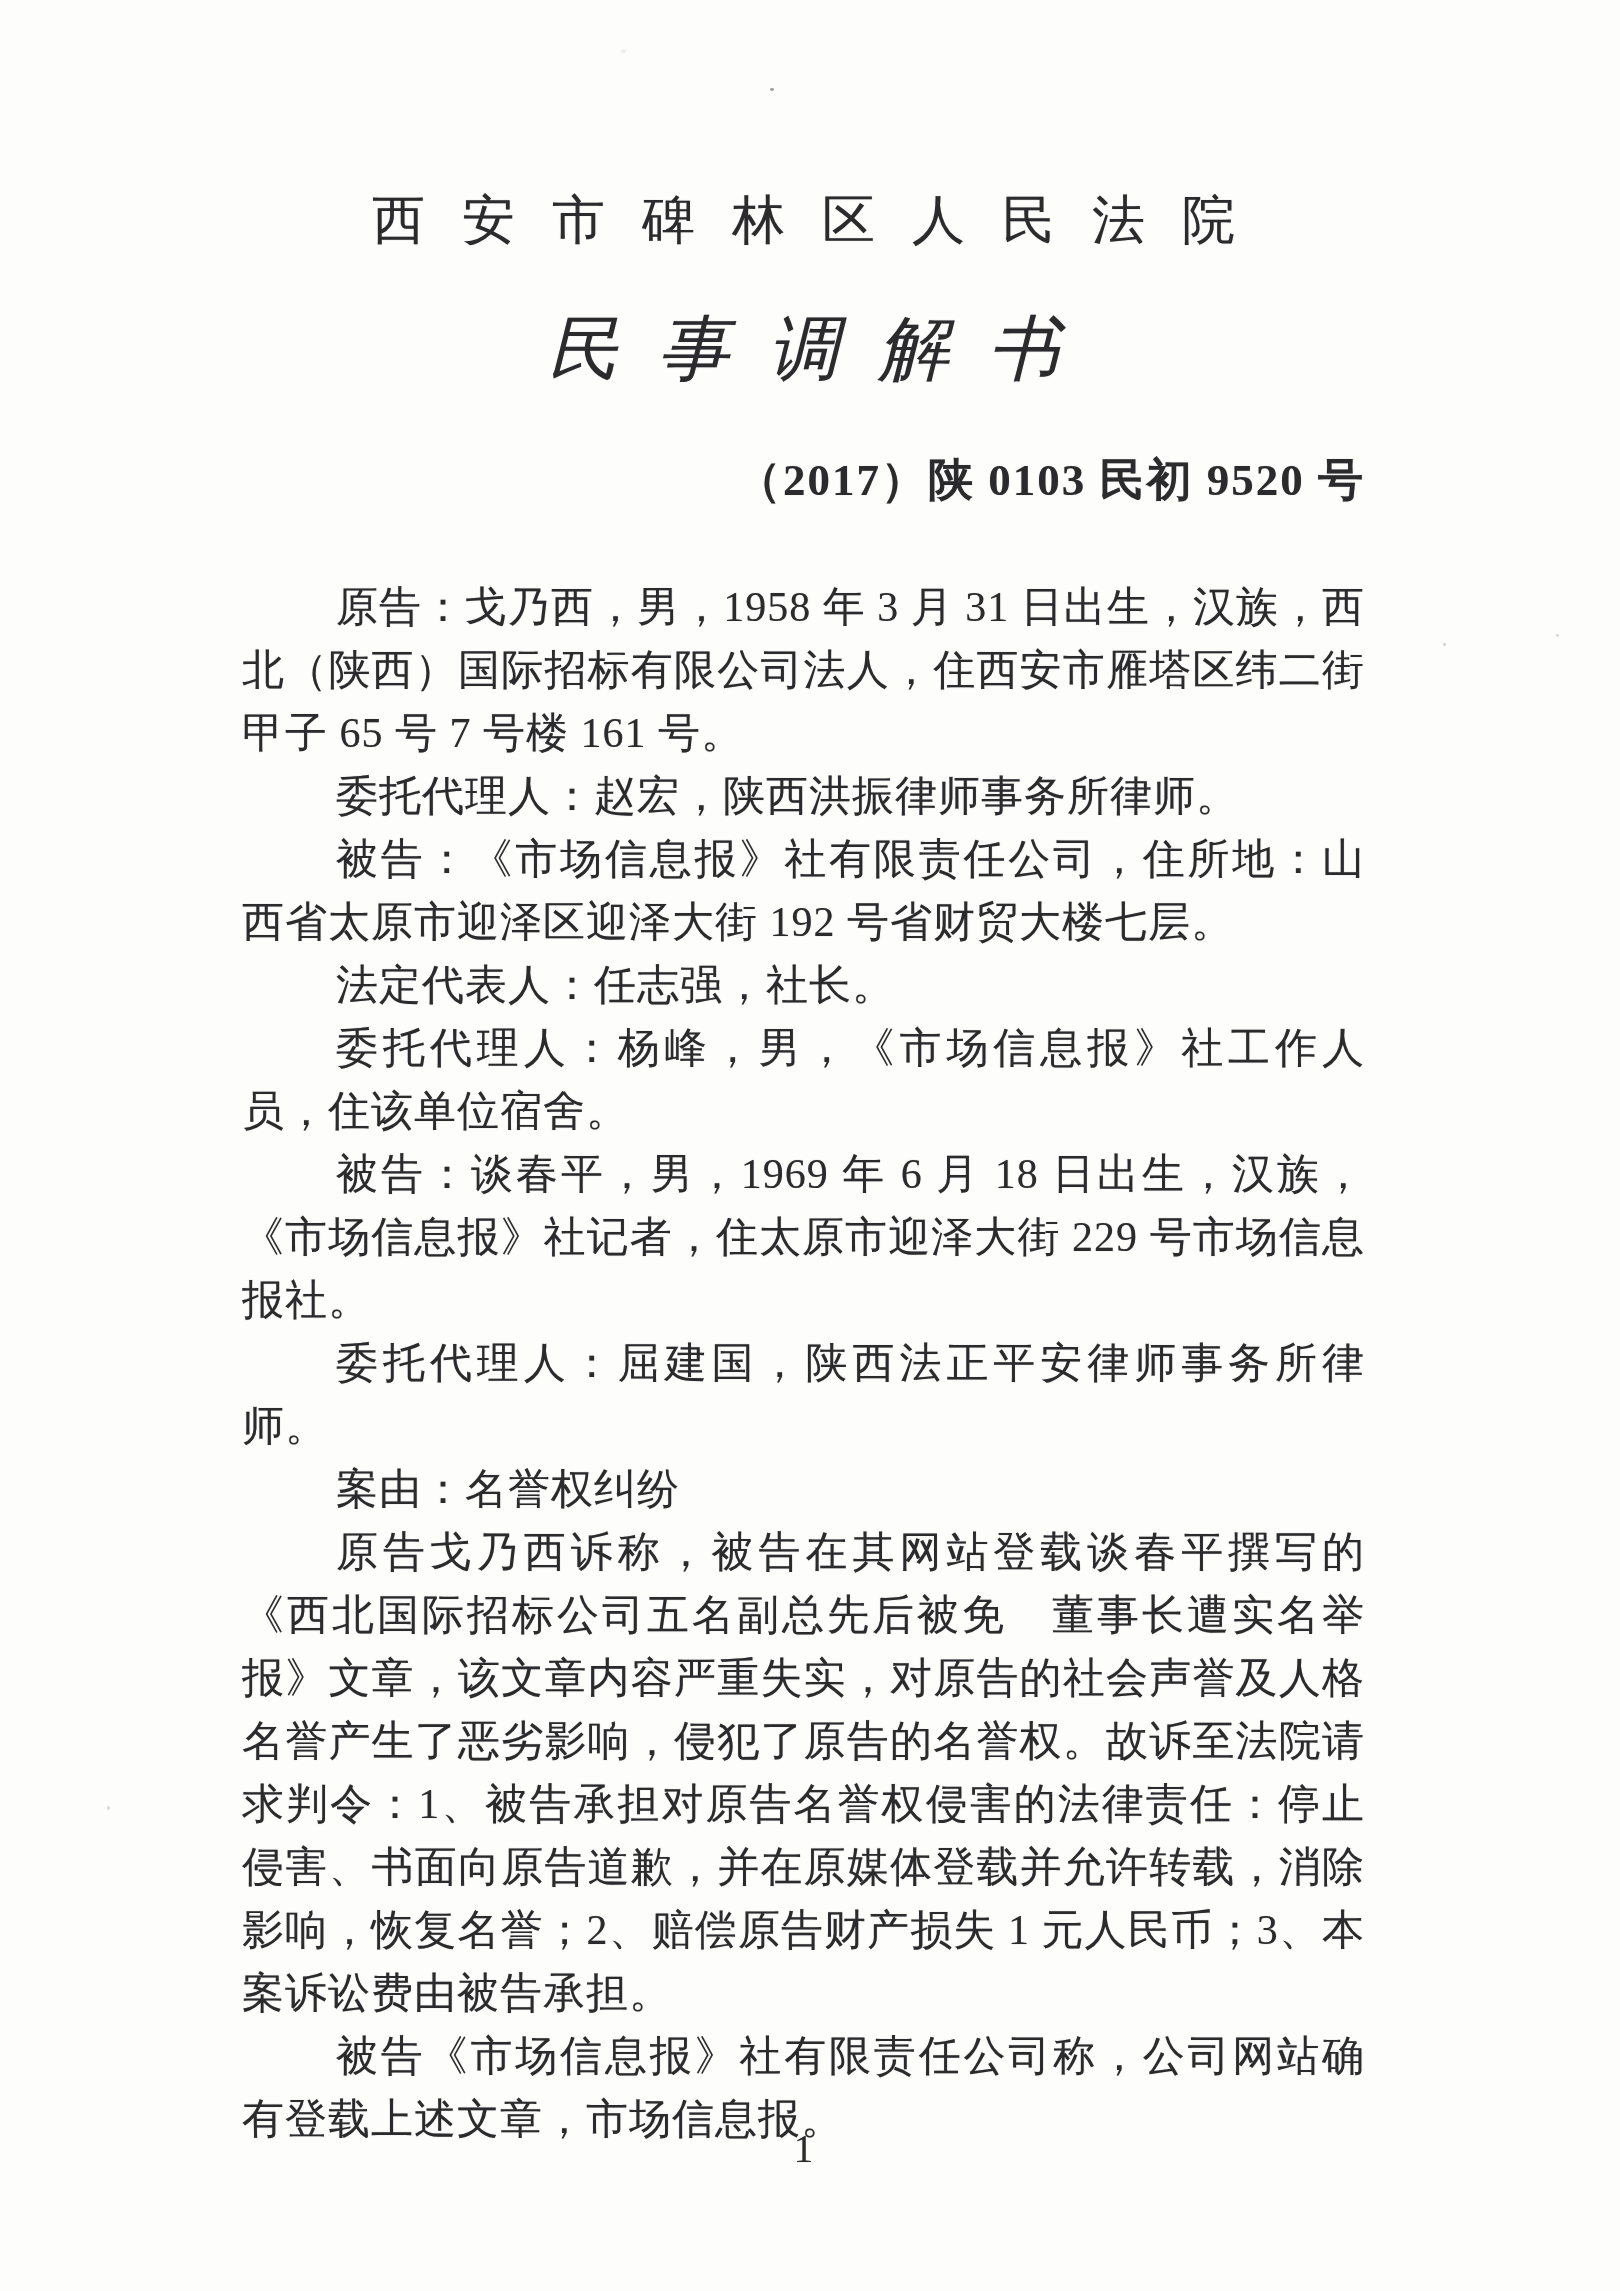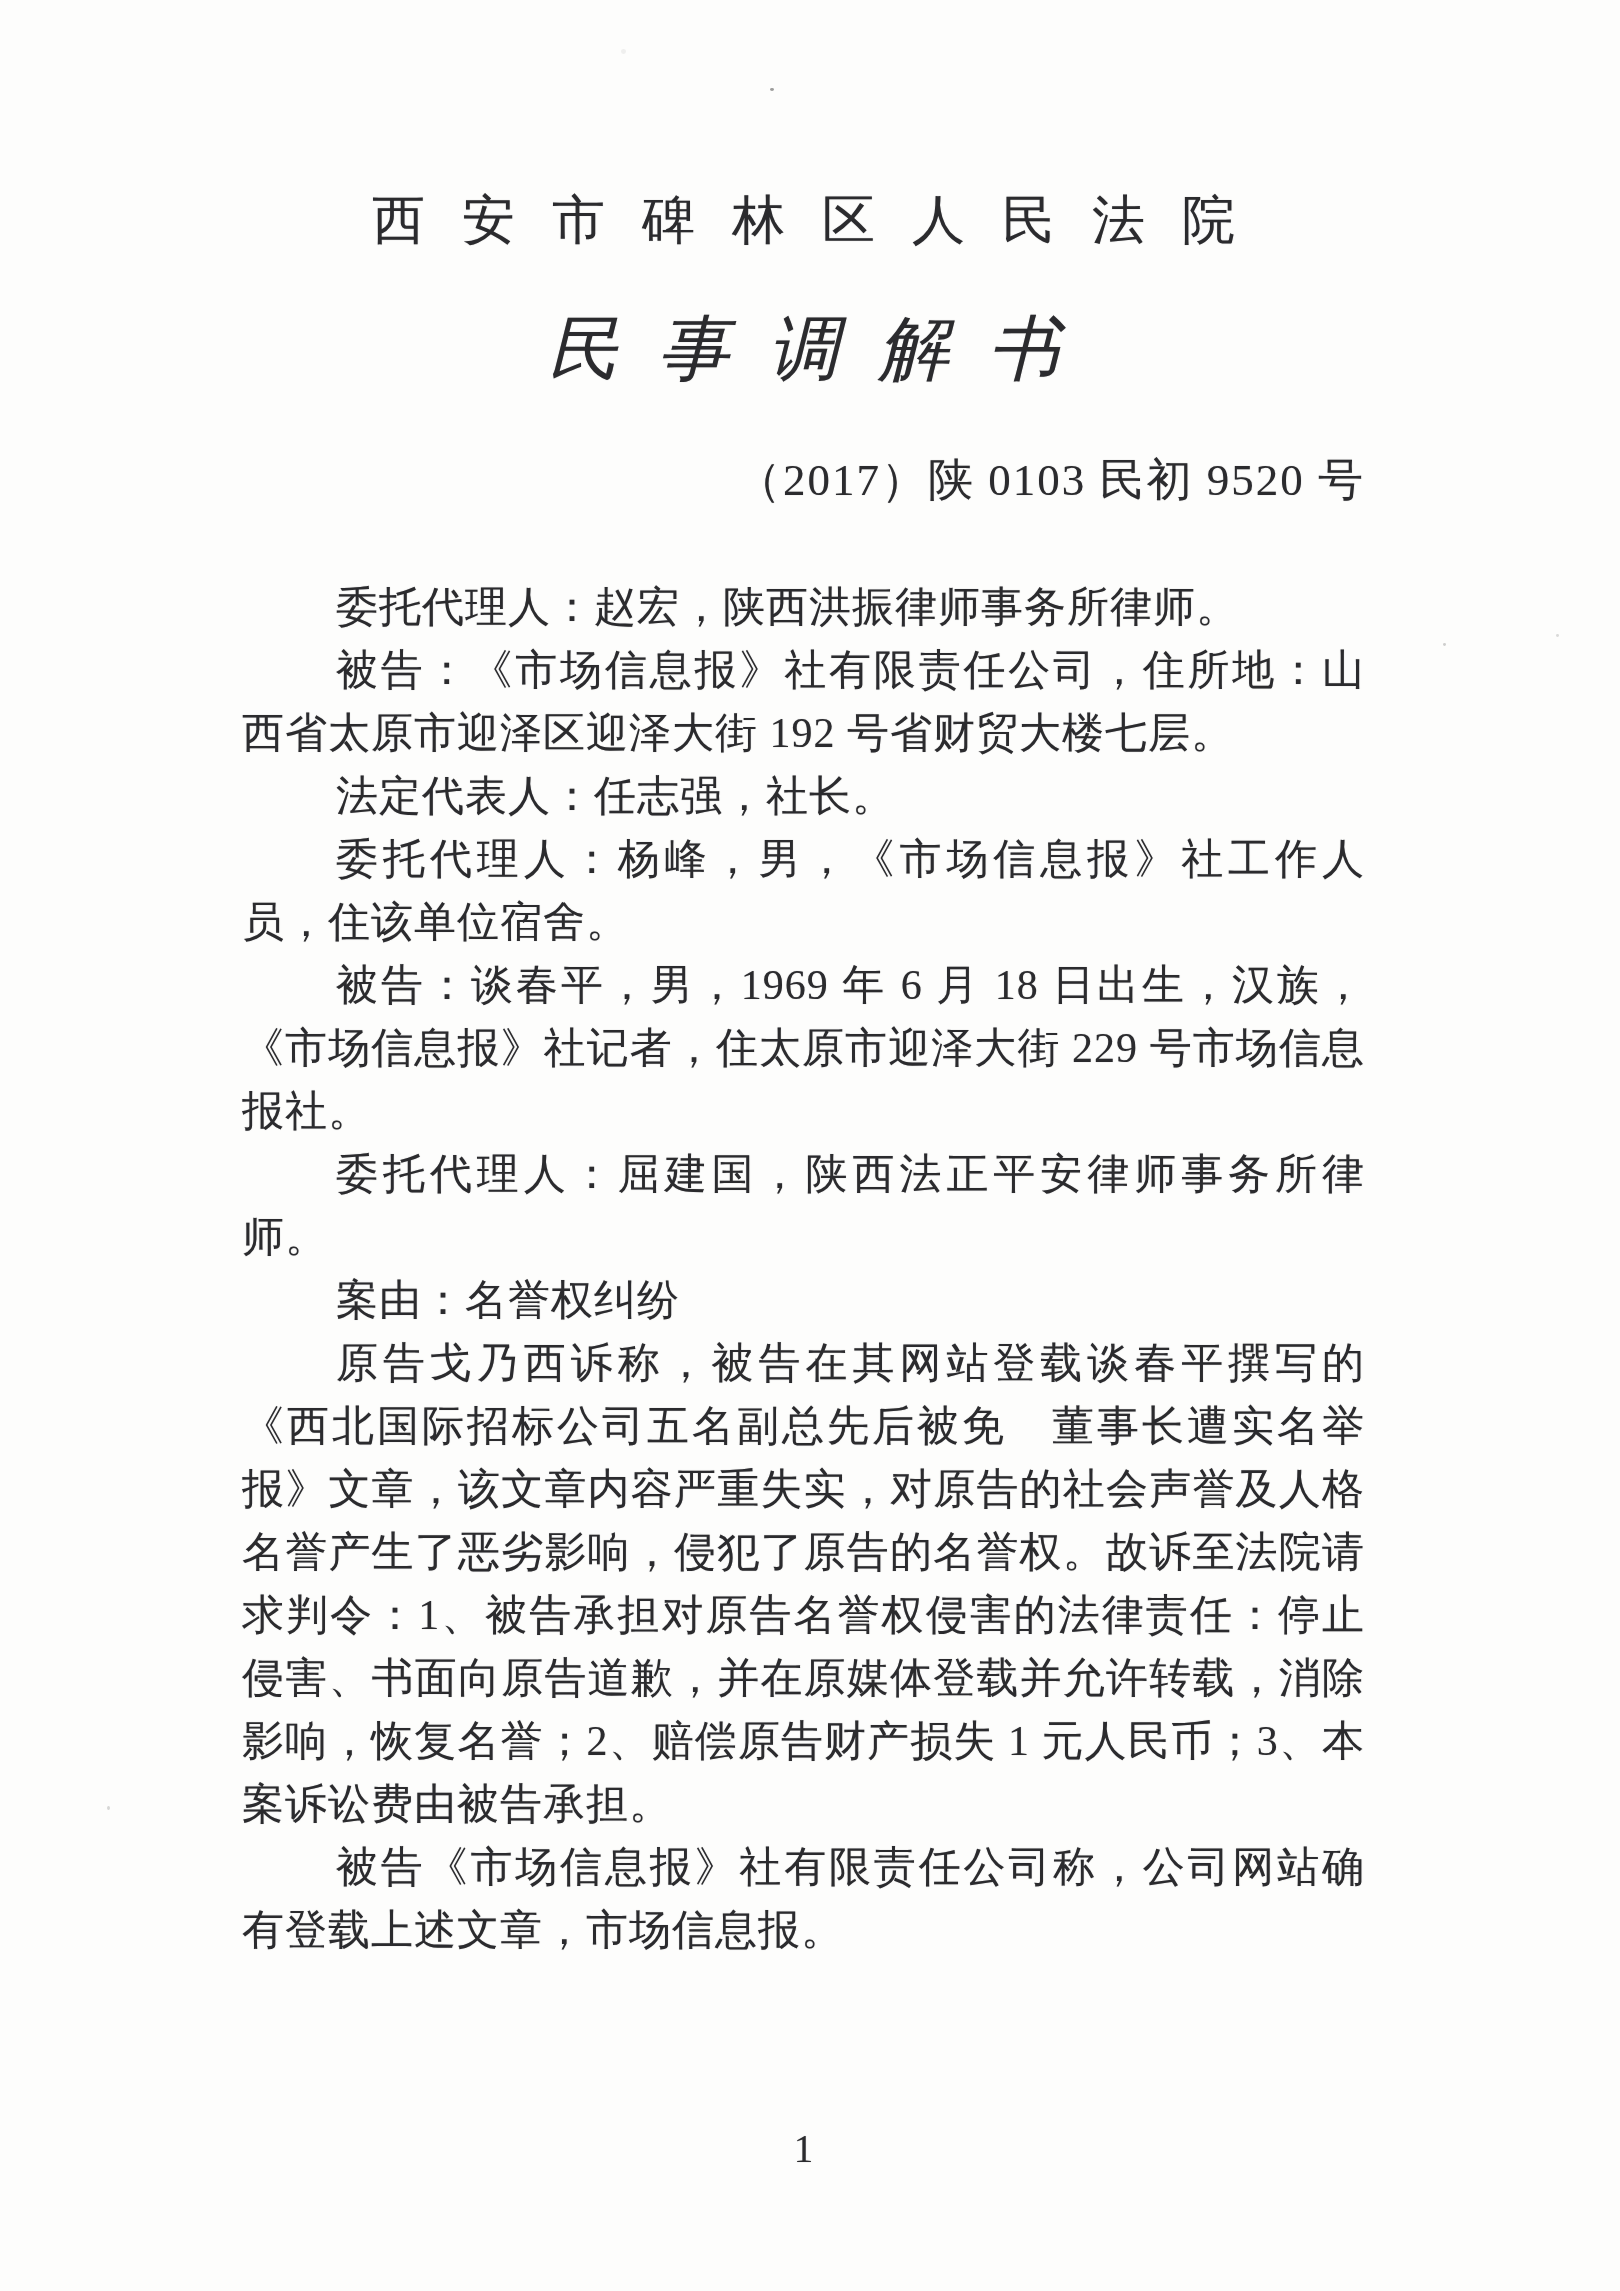--- a/index.html
+++ b/index.html
@@ -43,20 +43,21 @@
   .case-number {
     position: absolute;
     left: 242px;
     top: 453px;
     width: 1123px;
     text-align: right;
     font-size: 45px;
     line-height: 55px;
     letter-spacing: 2px;
     white-space: nowrap;
+    font-weight: bold;
   }
   .doc-body {
     position: absolute;
     left: 242px;
     top: 576px;
     width: 1123px;
     font-size: 42px;
     line-height: 63px;
     letter-spacing: 1px;
     text-align: justify;
@@ -94,20 +95,21 @@
   <span class="speck s4"></span>
   <span class="speck s5"></span>
 
   <h1 class="court-name">西安市碑林区人民法院</h1>
 
   <h2 class="doc-type">民事调解书</h2>
 
   <div class="case-number">（2017）陕 0103 民初 9520 号</div>
 
   <div class="doc-body">
+    <p>原告：戈乃西，男，1958 年 3 月 31 日出生，汉族，西北（陕西）国际招标有限公司法人，住西安市雁塔区纬二街甲子 65 号 7 号楼 161 号。</p>
     <p>委托代理人：赵宏，陕西洪振律师事务所律师。</p>
     <p>被告：《市场信息报》社有限责任公司，住所地：山西省太原市迎泽区迎泽大街 192 号省财贸大楼七层。</p>
     <p>法定代表人：任志强，社长。</p>
     <p>委托代理人：杨峰，男，《市场信息报》社工作人员，住该单位宿舍。</p>
     <p>被告：谈春平，男，1969 年 6 月 18 日出生，汉族，《市场信息报》社记者，住太原市迎泽大街 229 号市场信息报社。</p>
     <p>委托代理人：屈建国，陕西法正平安律师事务所律师。</p>
     <p>案由：名誉权纠纷</p>
     <p>原告戈乃西诉称，被告在其网站登载谈春平撰写的《西北国际招标公司五名副总先后被免　董事长遭实名举报》文章，该文章内容严重失实，对原告的社会声誉及人格名誉产生了恶劣影响，侵犯了原告的名誉权。故诉至法院请求判令：1、被告承担对原告名誉权侵害的法律责任：停止侵害、书面向原告道歉，并在原媒体登载并允许转载，消除影响，恢复名誉；2、赔偿原告财产损失 1 元人民币；3、本案诉讼费由被告承担。</p>
     <p>被告《市场信息报》社有限责任公司称，公司网站确有登载上述文章，市场信息报。</p>
   </div>

